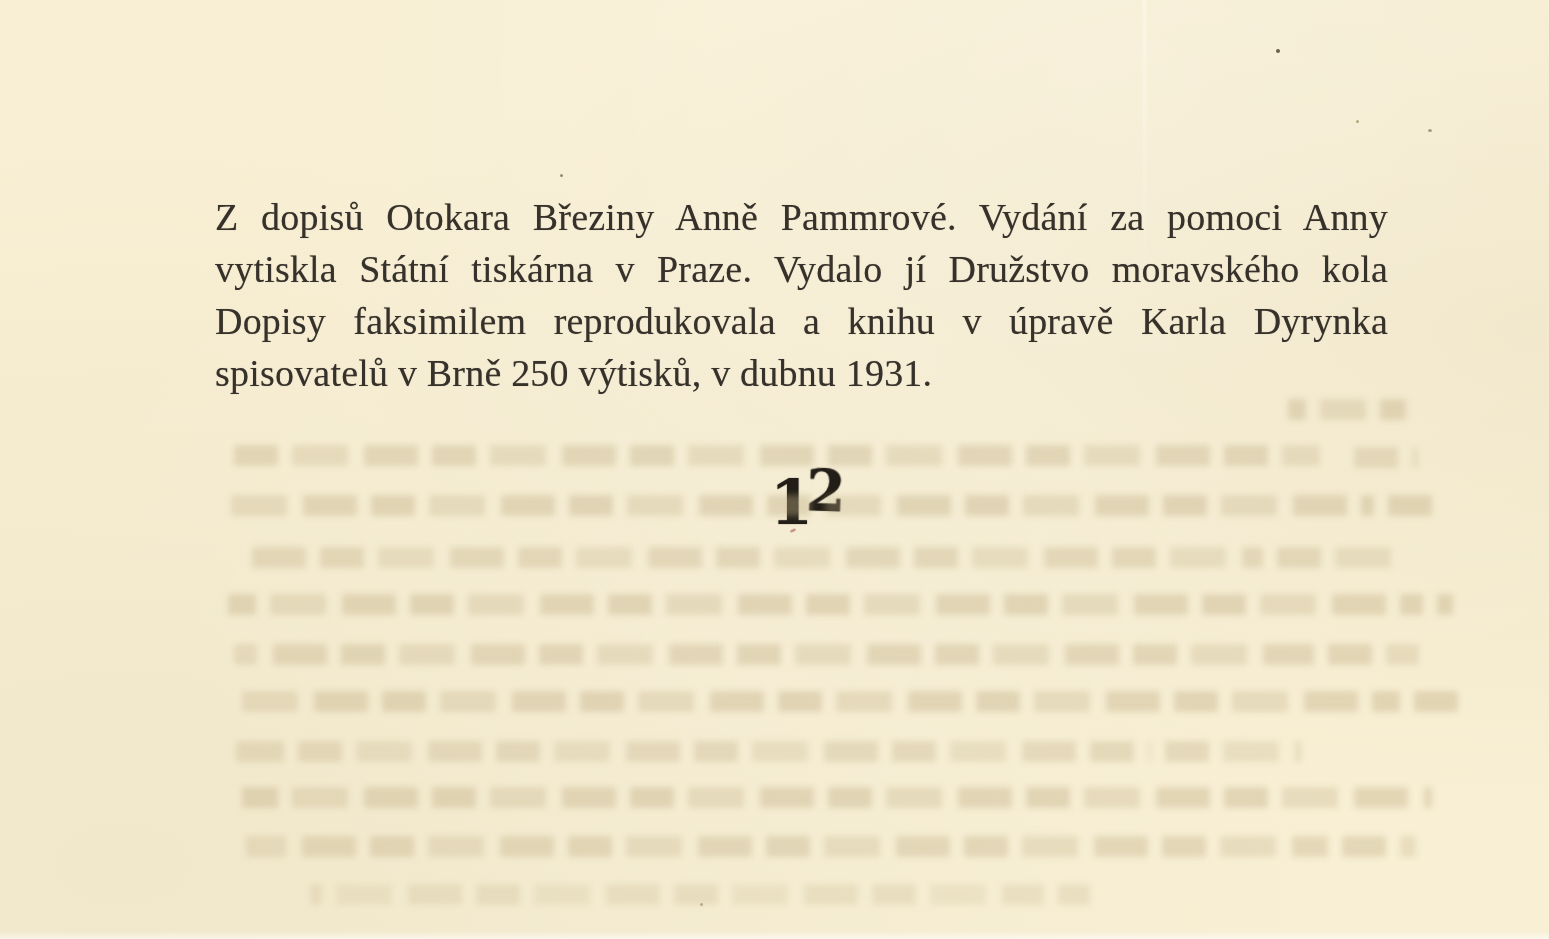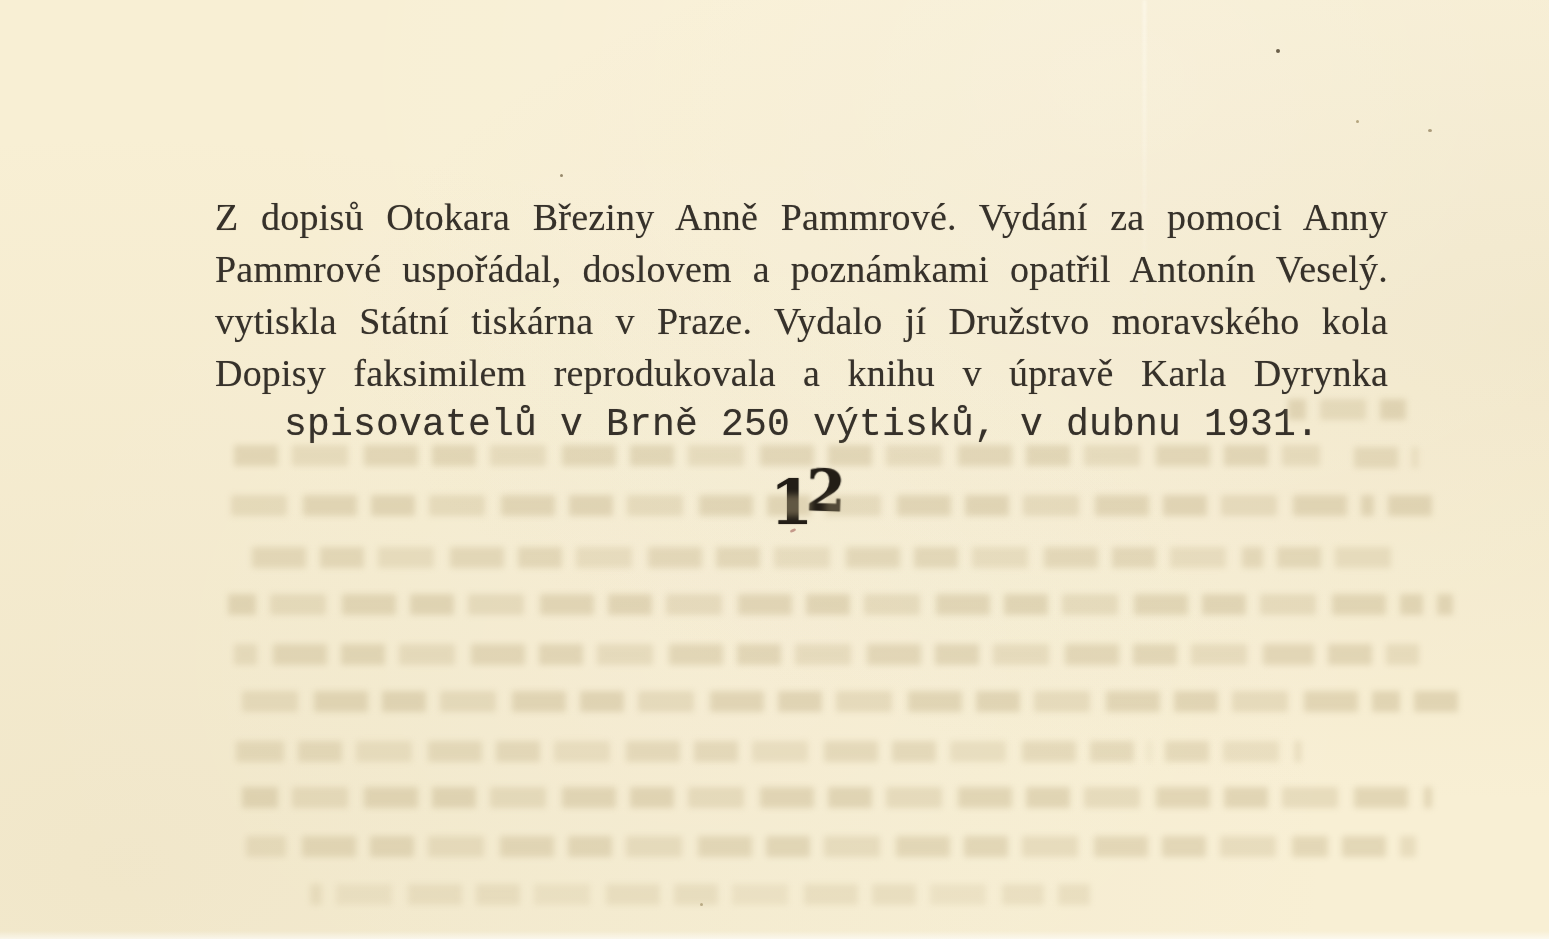--- a/index.html
+++ b/index.html
@@ -23,21 +23,21 @@
   }
   
   .colophon{
     position:absolute;left:213px;top:190px;width:1177px;
     font-size:38px;line-height:50px;color:#36312a;
     letter-spacing:0.2px;
     text-shadow:0 0 0.8px rgba(54,49,42,0.45);
   }
   .colophon p{margin:2px;}
   .colophon p.just{text-align:justify;text-align-last:justify;}
-  .colophon p.cent{text-align:center;font-family:Liberation Mono, monospace;}
+  .colophon p.cent{}
   
   .stamp{position:absolute;left:770px;top:462px;width:110px;height:80px;}
   .stamp span{
     position:absolute;line-height:1;font-weight:700;
     font-family:"DejaVu Serif",serif;color:#221d16;
     filter:blur(0.4px);text-shadow:0 0 1.2px rgba(32,27,20,0.65);
   }
   .stamp .d1{left:0;top:10px;font-size:62px;}
   .stamp .d2{left:36px;top:0;font-size:57px;transform:rotate(2deg);}
   
@@ -61,21 +61,20 @@
 </style>
 </head>
 <body>
 
 <div class="page">
 
   <div class="crease"></div>
 
   <div class="colophon">
     <p class="just">Z dopisů Otokara Březiny Anně Pammrové. Vydání za pomoci Anny</p>
-    <p class="just">Pammrové uspořádal, doslovem a poznámkami opatřil Antonín Veselý.</p>
     <p class="just">vytiskla Státní tiskárna v Praze. Vydalo jí Družstvo moravského kola</p>
     <p class="just">Dopisy faksimilem reprodukovala a knihu v úpravě Karla Dyrynka</p>
     <p class="cent">spisovatelů v Brně 250 výtisků, v dubnu 1931.</p>
   </div>
 
   <div class="stamp">
     <span class="d1">1</span>
     <span class="d2">2</span>
   </div>
 

